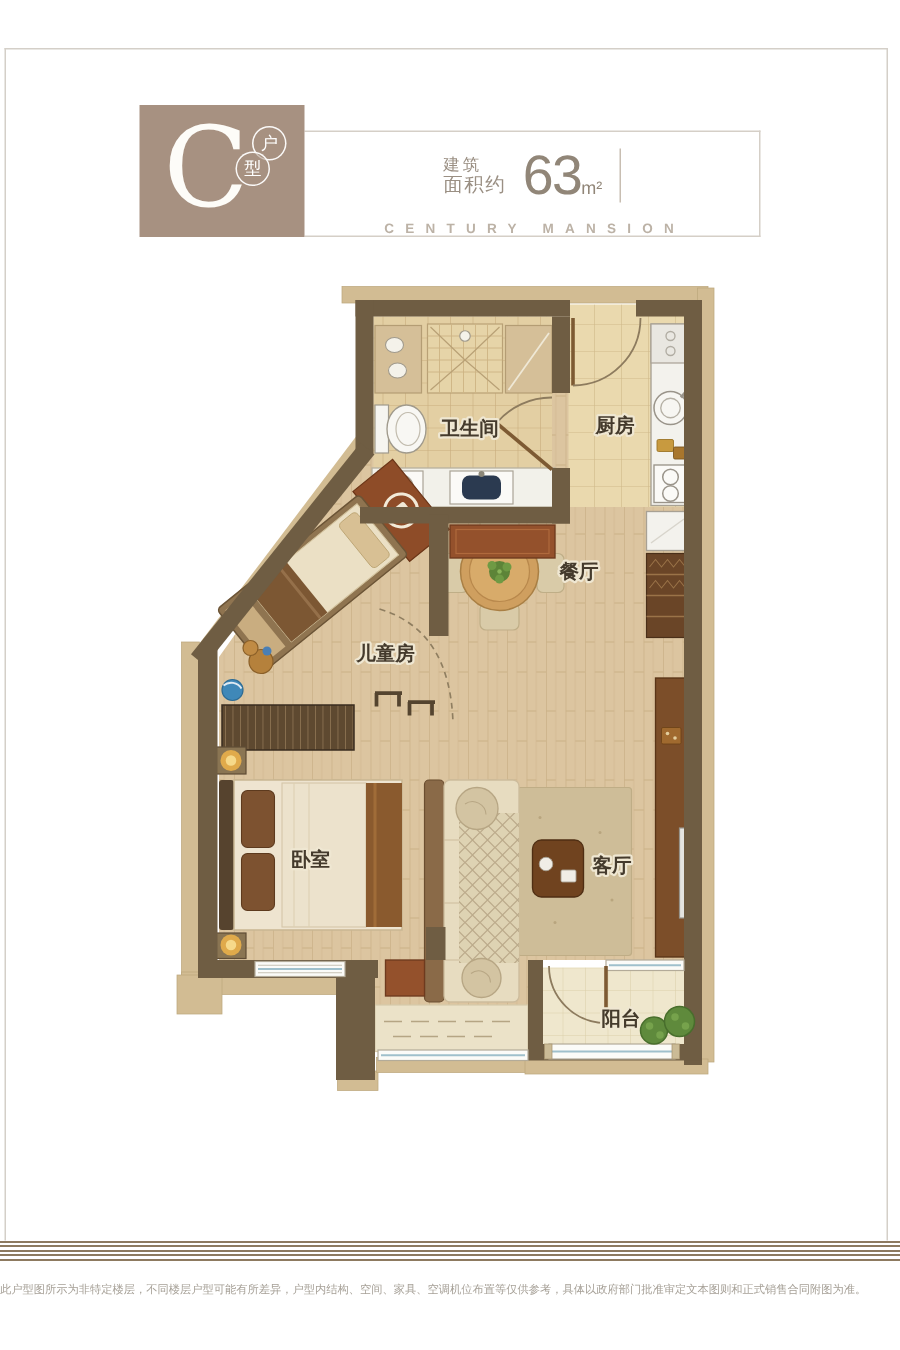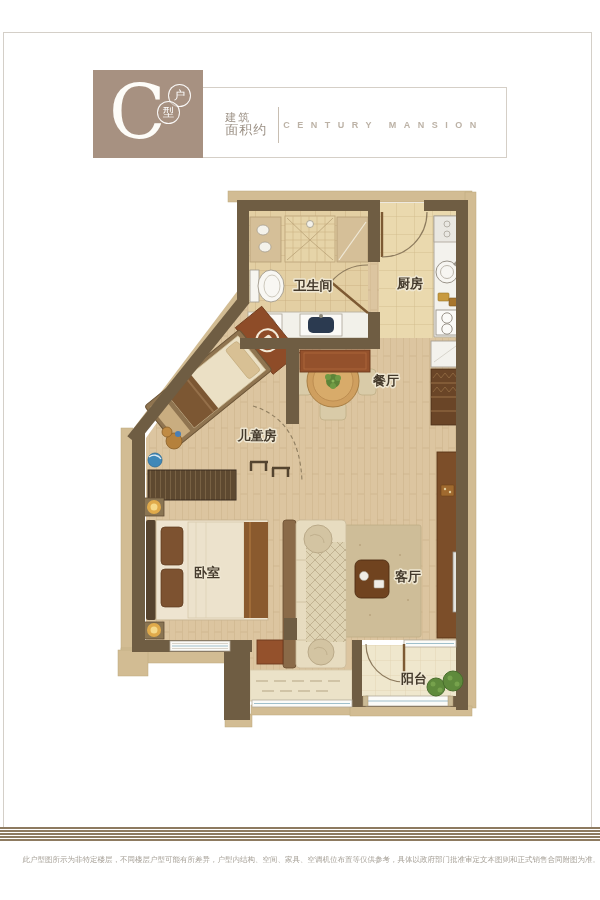--- a/index.html
+++ b/index.html
@@ -12,37 +12,37 @@
   .unit-header{position:absolute;left:93px;top:70px;width:414px;height:88px;display:flex;}
   .unit-badge{width:110px;height:88px;background:#a79181;position:relative;flex:none;}
   .unit-letter{position:absolute;left:16px;top:-6px;font-family:"DejaVu Serif",serif;
                font-size:74px;font-weight:400;color:#fdfcf8;line-height:96px;}
   .circ{position:absolute;width:21px;height:21px;border:1px solid rgba(255,255,255,.95);
         border-radius:50%;color:#ffffff;font-size:11.5px;display:flex;align-items:center;
         justify-content:center;background:rgba(167,145,129,.55);}
   .circ.one{left:75px;top:14px;}
   .circ.two{left:64px;top:31px;}
   .unit-info{flex:1;background:#ffffff;border:1px solid #d5cfc7;border-left:none;
-             display:flex;flex-direction:row;justify-content:center;align-items:center;margin-top:17px;}
+             display:flex;flex-direction:column;justify-content:flex-end;align-items:center;margin-top:17px;}
   .row1{display:flex;align-items:center;gap:11px;height:50px;margin-top:4px;}
   .area-label{color:#9a8f83;text-align:left;line-height:1.1;}
   .area-label .l1{font-size:11px;letter-spacing:2px;}
   .area-label .l2{font-size:13px;letter-spacing:1px;}
   .area-value{font-size:37px;color:#918678;letter-spacing:-1px;}
   .area-unit{font-size:12px;color:#918678;letter-spacing:0;}
   .vdiv{width:1px;height:36px;background:#c8beb2;}
   .layout-title{font-family:"DejaVu Serif",serif;font-size:26px;color:#9a8d7e;letter-spacing:2px;}
   .subtitle{font-size:9px;letter-spacing:7.5px;color:#bcb2a6;margin-top:5px;text-indent:4px;font-weight:bold;}
 
   
   .features{position:absolute;left:0;top:758px;width:600px;text-align:center;
             font-size:14.5px;color:#85786a;line-height:26px;letter-spacing:.5px;}
   .stripes{position:absolute;left:0;top:827px;width:600px;height:15px;
            background:repeating-linear-gradient(180deg,#8d7a60 0 1.5px,#ffffff 1.5px 3px);}
-  .disclaimer{position:absolute;left:0;top:855px;width:600px;text-align:right;
+  .disclaimer{position:absolute;left:0;top:855px;width:600px;text-align:left;
               font-size:7.5px;color:#a6a097;}
 
   
   .plan{position:absolute;left:0;top:0;width:600px;height:900px;}
   .rl{font:bold 13px "Liberation Sans",sans-serif;fill:#443a2c;paint-order:stroke;
       stroke:#efe7d2;stroke-width:3px;stroke-linejoin:round;text-anchor:middle;}
   .wall{fill:#6f5d43;}
   .tan{fill:#d2bc93;stroke:#bda87e;stroke-width:.5;}
   .arc{fill:none;stroke:#8d7b5e;stroke-width:1.2;}
   .leaf{stroke:#7d5a33;stroke-width:2.4;}
@@ -60,20 +60,21 @@
       <div class="unit-letter">C</div>
       <div class="circ one">户</div>
       <div class="circ two">型</div>
     </div>
     <div class="unit-info">
       <div class="row1">
         <div class="area-label">
           <div class="l1">建筑</div>
           <div class="l2">面积约</div>
         </div>
+        <div><span class="area-value">63</span><span class="area-unit">m²</span></div>
         <div class="vdiv"></div>
       </div>
       <div class="subtitle">CENTURY MANSION</div>
     </div>
   </div>
 
   <svg class="plan" viewBox="0 0 600 900">
     <defs>
       <pattern id="pWood" width="13" height="46" patternUnits="userSpaceOnUse">
         <rect width="13" height="46" fill="#dcc5a0"></rect>

